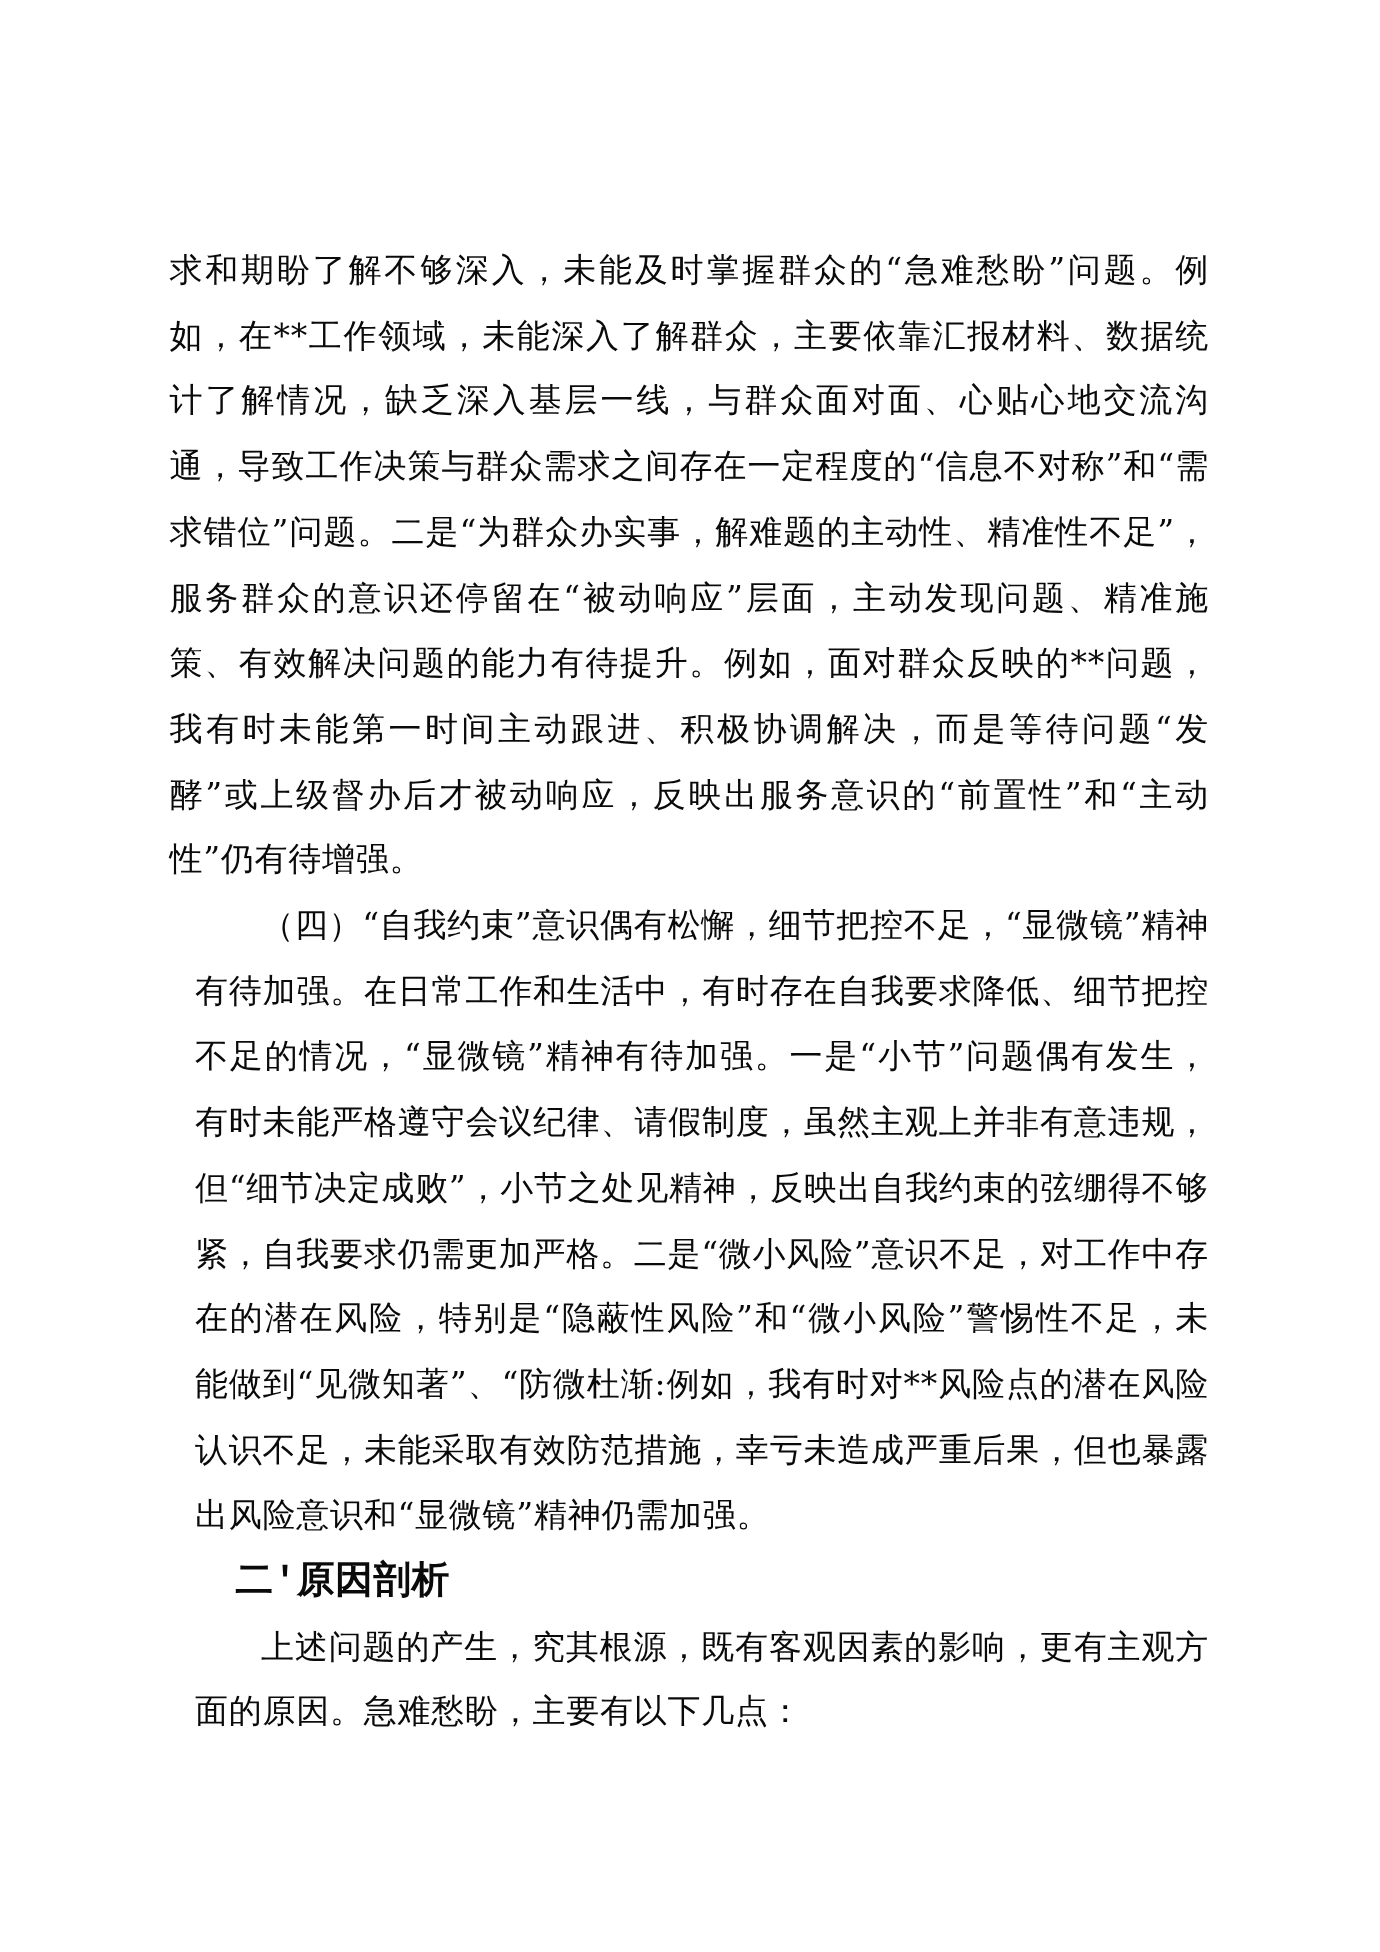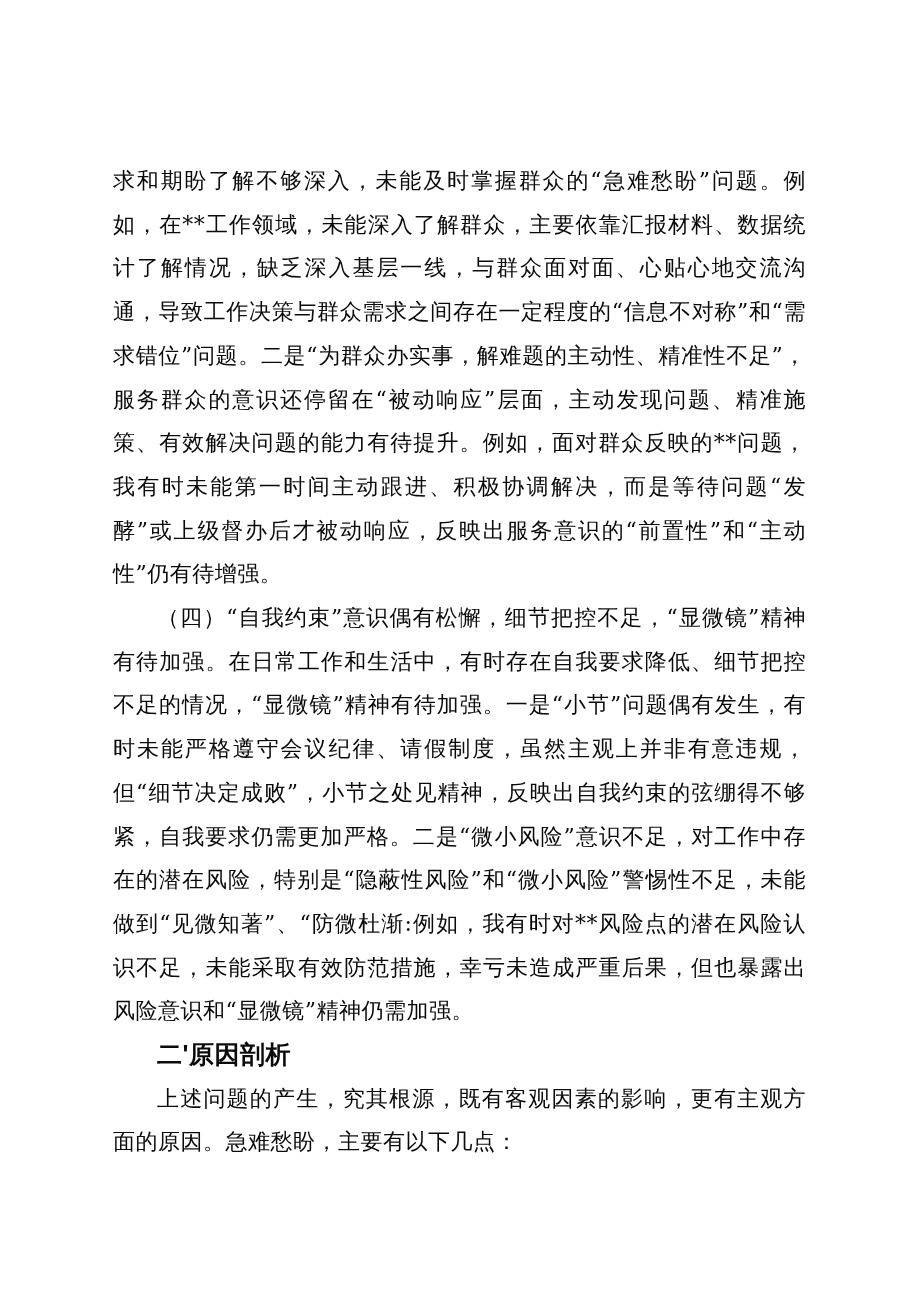--- a/index.html
+++ b/index.html
@@ -21,24 +21,25 @@
     font-family: "DejaVu Serif", "Liberation Serif", serif;
     font-size: 22px;
     line-height: 43.7px;
     color: #0a0a0a;
     text-align: justify;
     text-justify: inter-character;
     letter-spacing: 0.5px;
   }
   .body-para.indent {
     text-indent: 2em;
+    margin-left: 17px;
   }
   .section-heading {
     margin: 0;
-    font-family: Liberation Sans, sans-serif;
+    font-family: Liberation Mono, monospace;
     font-size: 25px;
     font-weight: 700;
     line-height: 43.7px;
     color: #0a0a0a;
     text-indent: 44px;
     letter-spacing: 0.5px;
   }
 </style>
 </head>
 <body>

